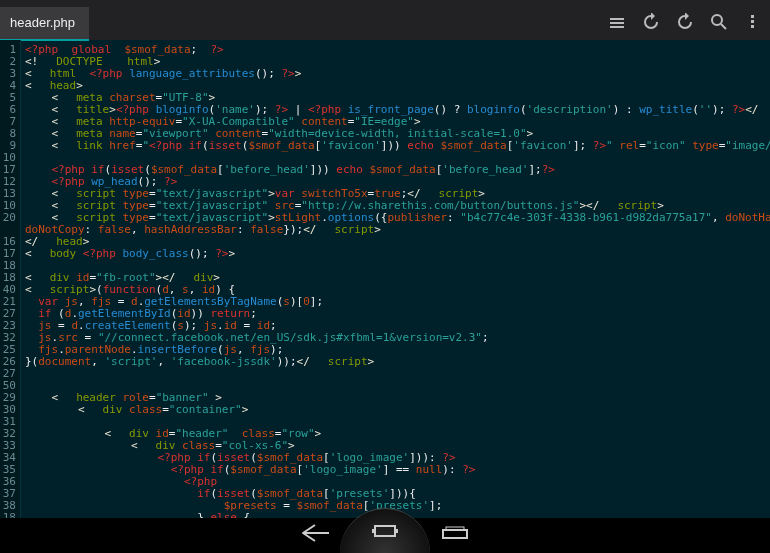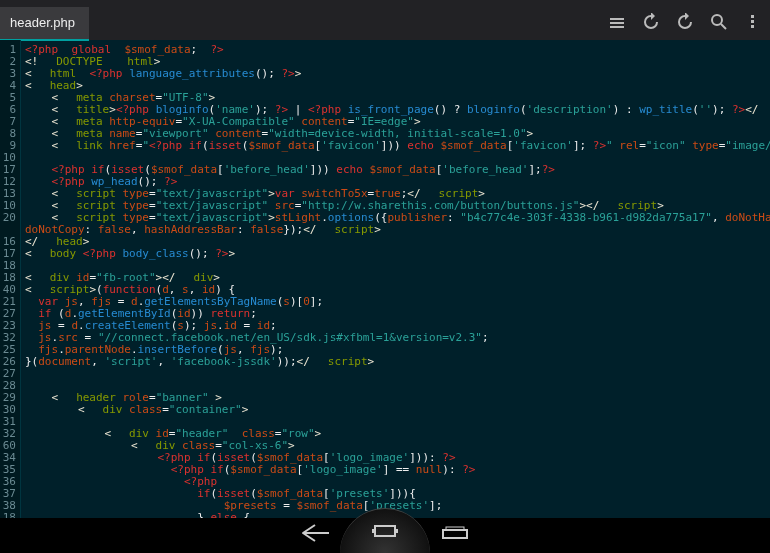--- a/index.html
+++ b/index.html
@@ -166,26 +166,26 @@
       <div>18</div>
       <div>18</div>
       <div>40</div>
       <div>21</div>
       <div>27</div>
       <div>23</div>
       <div>32</div>
       <div>25</div>
       <div>26</div>
       <div>27</div>
-      <div>28</div>
+      <div>50</div>
       <div>29</div>
       <div>30</div>
       <div>31</div>
       <div>32</div>
-      <div>60</div>
+      <div>33</div>
       <div>34</div>
       <div>35</div>
       <div>36</div>
       <div>37</div>
       <div>38</div>
       <div>18</div>
     </div>
   <div class="code" id="code"><span class="ln"><span class="c-red">&lt;?php</span>  <span class="c-red">global</span>  <span class="c-orange">$smof_data</span>;  <span class="c-red">?&gt;</span></span><span class="ln"><span class="c-white">&lt;!</span><span class="c-green">DOCTYPE</span> <span class="c-green">html</span><span class="c-white">&gt;</span></span><span class="ln"><span class="c-white">&lt;</span><span class="c-green">html</span>  <span class="c-red">&lt;?php</span> <span class="c-blue">language_attributes</span>(); <span class="c-red">?&gt;</span><span class="c-white">&gt;</span></span><span class="ln"><span class="c-white">&lt;</span><span class="c-green">head</span><span class="c-white">&gt;</span></span><span class="ln">    <span class="c-white">&lt;</span><span class="c-green">meta</span> <span class="c-orange">charset</span>=<span class="c-cyan">"UTF-8"</span><span class="c-white">&gt;</span></span><span class="ln">    <span class="c-white">&lt;</span><span class="c-green">title</span><span class="c-white">&gt;</span><span class="c-red">&lt;?php</span> <span class="c-blue">bloginfo</span>(<span class="c-cyan">'name'</span>); <span class="c-red">?&gt;</span> | <span class="c-red">&lt;?php</span> <span class="c-blue">is_front_page</span>() ? <span class="c-blue">bloginfo</span>(<span class="c-cyan">'description'</span>) : <span class="c-blue">wp_title</span>(<span class="c-cyan">''</span>); <span class="c-red">?&gt;</span><span class="c-white">&lt;/</span><span class="c-green">title</span></span><span class="ln">    <span class="c-white">&lt;</span><span class="c-green">meta</span> <span class="c-orange">http-equiv</span>=<span class="c-cyan">"X-UA-Compatible"</span> <span class="c-orange">content</span>=<span class="c-cyan">"IE=edge"</span><span class="c-white">&gt;</span></span><span class="ln">    <span class="c-white">&lt;</span><span class="c-green">meta</span> <span class="c-orange">name</span>=<span class="c-cyan">"viewport"</span> <span class="c-orange">content</span>=<span class="c-cyan">"width=device-width, initial-scale=1.0"</span><span class="c-white">&gt;</span></span><span class="ln">    <span class="c-white">&lt;</span><span class="c-green">link</span> <span class="c-orange">href</span>=<span class="c-cyan">"</span><span class="c-red">&lt;?php</span> <span class="c-red">if</span>(<span class="c-red">isset</span>(<span class="c-orange">$smof_data</span>[<span class="c-cyan">'favicon'</span>])) <span class="c-red">echo</span> <span class="c-orange">$smof_data</span>[<span class="c-cyan">'favicon'</span>]; <span class="c-red">?&gt;</span><span class="c-cyan">"</span> <span class="c-orange">rel</span>=<span class="c-cyan">"icon"</span> <span class="c-orange">type</span>=<span class="c-cyan">"image/x-icon"</span> </span><span class="ln">&nbsp;</span><span class="ln">    <span class="c-red">&lt;?php</span> <span class="c-red">if</span>(<span class="c-red">isset</span>(<span class="c-orange">$smof_data</span>[<span class="c-cyan">'before_head'</span>])) <span class="c-red">echo</span> <span class="c-orange">$smof_data</span>[<span class="c-cyan">'before_head'</span>];<span class="c-red">?&gt;</span></span><span class="ln">    <span class="c-red">&lt;?php</span> <span class="c-blue">wp_head</span>(); <span class="c-red">?&gt;</span></span><span class="ln">    <span class="c-white">&lt;</span><span class="c-green">script</span> <span class="c-orange">type</span>=<span class="c-cyan">"text/javascript"</span><span class="c-white">&gt;</span><span class="c-red">var</span> <span class="c-orange">switchTo5x</span>=<span class="c-orange">true</span>;<span class="c-white">&lt;/</span><span class="c-green">script</span><span class="c-white">&gt;</span></span><span class="ln">    <span class="c-white">&lt;</span><span class="c-green">script</span> <span class="c-orange">type</span>=<span class="c-cyan">"text/javascript"</span> <span class="c-orange">src</span>=<span class="c-cyan">"http://w.sharethis.com/button/buttons.js"</span><span class="c-white">&gt;&lt;/</span><span class="c-green">script</span><span class="c-white">&gt;</span></span><span class="ln">    <span class="c-white">&lt;</span><span class="c-green">script</span> <span class="c-orange">type</span>=<span class="c-cyan">"text/javascript"</span><span class="c-white">&gt;</span><span class="c-orange">stLight</span>.<span class="c-blue">options</span>({<span class="c-orange">publisher</span>: <span class="c-cyan">"b4c77c4e-303f-4338-b961-d982da775a17"</span>, <span class="c-orange">doNotHash</span>: ,</span><span class="ln"><span class="c-orange">doNotCopy</span>: <span class="c-orange">false</span>, <span class="c-orange">hashAddressBar</span>: <span class="c-orange">false</span>});<span class="c-white">&lt;/</span><span class="c-green">script</span><span class="c-white">&gt;</span></span><span class="ln"><span class="c-white">&lt;/</span><span class="c-green">head</span><span class="c-white">&gt;</span></span><span class="ln"><span class="c-white">&lt;</span><span class="c-green">body</span> <span class="c-red">&lt;?php</span> <span class="c-blue">body_class</span>(); <span class="c-red">?&gt;</span><span class="c-white">&gt;</span></span><span class="ln">&nbsp;</span><span class="ln"><span class="c-white">&lt;</span><span class="c-green">div</span> <span class="c-orange">id</span>=<span class="c-cyan">"fb-root"</span><span class="c-white">&gt;&lt;/</span><span class="c-green">div</span><span class="c-white">&gt;</span></span><span class="ln"><span class="c-white">&lt;</span><span class="c-green">script</span><span class="c-white">&gt;</span>(<span class="c-red">function</span>(<span class="c-orange">d</span>, <span class="c-orange">s</span>, <span class="c-orange">id</span>) {</span><span class="ln">  <span class="c-red">var</span> <span class="c-orange">js</span>, <span class="c-orange">fjs</span> = <span class="c-orange">d</span>.<span class="c-blue">getElementsByTagName</span>(<span class="c-orange">s</span>)[<span class="c-orange">0</span>];</span><span class="ln">  <span class="c-red">if</span> (<span class="c-orange">d</span>.<span class="c-blue">getElementById</span>(<span class="c-orange">id</span>)) <span class="c-red">return</span>;</span><span class="ln">  <span class="c-orange">js</span> = <span class="c-orange">d</span>.<span class="c-blue">createElement</span>(<span class="c-orange">s</span>); <span class="c-orange">js</span>.<span class="c-orange">id</span> = <span class="c-orange">id</span>;</span><span class="ln">  <span class="c-orange">js</span>.<span class="c-orange">src</span> = <span class="c-cyan">"//connect.facebook.net/en_US/sdk.js#xfbml=1&amp;version=v2.3"</span>;</span><span class="ln">  <span class="c-orange">fjs</span>.<span class="c-orange">parentNode</span>.<span class="c-blue">insertBefore</span>(<span class="c-orange">js</span>, <span class="c-orange">fjs</span>);</span><span class="ln">}(<span class="c-orange">document</span>, <span class="c-cyan">'script'</span>, <span class="c-cyan">'facebook-jssdk'</span>));<span class="c-white">&lt;/</span><span class="c-green">script</span><span class="c-white">&gt;</span></span><span class="ln">&nbsp;</span><span class="ln">&nbsp;</span><span class="ln">    <span class="c-white">&lt;</span><span class="c-green">header</span> <span class="c-orange">role</span>=<span class="c-cyan">"banner"</span> <span class="c-white">&gt;</span></span><span class="ln">        <span class="c-white">&lt;</span><span class="c-green">div</span> <span class="c-orange">class</span>=<span class="c-cyan">"container"</span><span class="c-white">&gt;</span></span><span class="ln">&nbsp;</span><span class="ln">            <span class="c-white">&lt;</span><span class="c-green">div</span> <span class="c-orange">id</span>=<span class="c-cyan">"header"</span>  <span class="c-orange">class</span>=<span class="c-cyan">"row"</span><span class="c-white">&gt;</span></span><span class="ln">                <span class="c-white">&lt;</span><span class="c-green">div</span> <span class="c-orange">class</span>=<span class="c-cyan">"col-xs-6"</span><span class="c-white">&gt;</span></span><span class="ln">                    <span class="c-red">&lt;?php</span> <span class="c-red">if</span>(<span class="c-red">isset</span>(<span class="c-orange">$smof_data</span>[<span class="c-cyan">'logo_image'</span>])): <span class="c-red">?&gt;</span></span><span class="ln">                      <span class="c-red">&lt;?php</span> <span class="c-red">if</span>(<span class="c-orange">$smof_data</span>[<span class="c-cyan">'logo_image'</span>] == <span class="c-orange">null</span>): <span class="c-red">?&gt;</span></span><span class="ln">                        <span class="c-red">&lt;?php</span></span><span class="ln">                          <span class="c-red">if</span>(<span class="c-red">isset</span>(<span class="c-orange">$smof_data</span>[<span class="c-cyan">'presets'</span>])){</span><span class="ln">                              <span class="c-orange">$presets</span> = <span class="c-orange">$smof_data</span>[<span class="c-cyan">'presets'</span>];</span><span class="ln">                          } <span class="c-red">else</span> {</span></div>
 </div>
 

